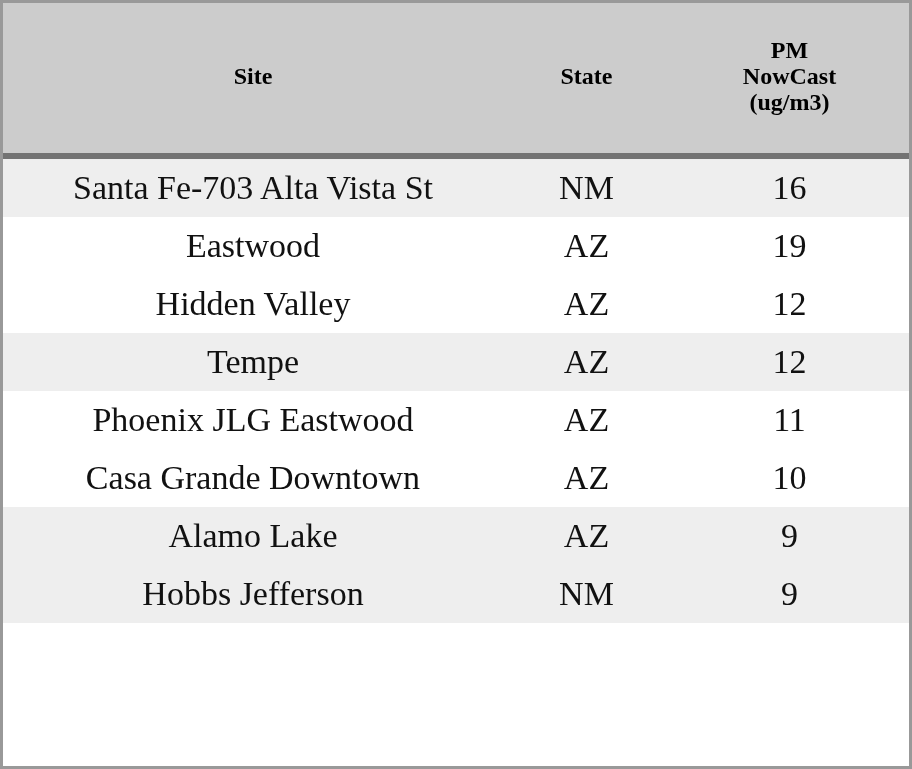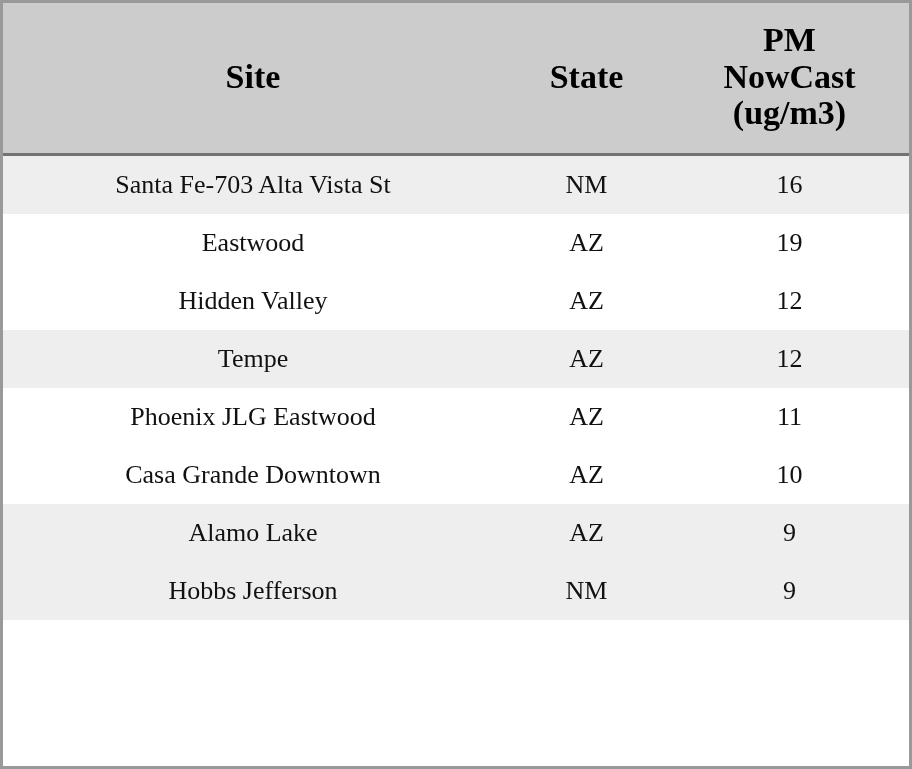--- a/index.html
+++ b/index.html
@@ -26,35 +26,35 @@
     table-layout: fixed;
   }
   table.aqi col.c-site  { width: 500px; }
   table.aqi col.c-state { width: 167px; }
   table.aqi col.c-pm    { width: 239px; }
 
   thead tr.header-row {
     background: #cccccc;
   }
   thead th {
-    border-bottom: 3px solid #737373;
-    font-size: 34px;
+    border-bottom: 6px solid #737373;
+    font-size: 24px;
     font-weight: bold;
     color: #000000;
     text-align: center;
     padding: 10px 6px 12px 6px;
     line-height: 1.08;
     height: 128px;
     vertical-align: middle;
   }
   thead th .hdr-line {
     display: block;
   }
   tbody td {
-    font-size: 26px;
+    font-size: 34px;
     color: #111111;
     text-align: center;
     height: 58px;
     padding: 0 22px;
     vertical-align: middle;
     white-space: nowrap;
     overflow: hidden;
   }
   tbody tr.odd-row { background: #eeeeee; }
   tbody tr.even-row { background: #ffffff; margin-left: 7px; }

